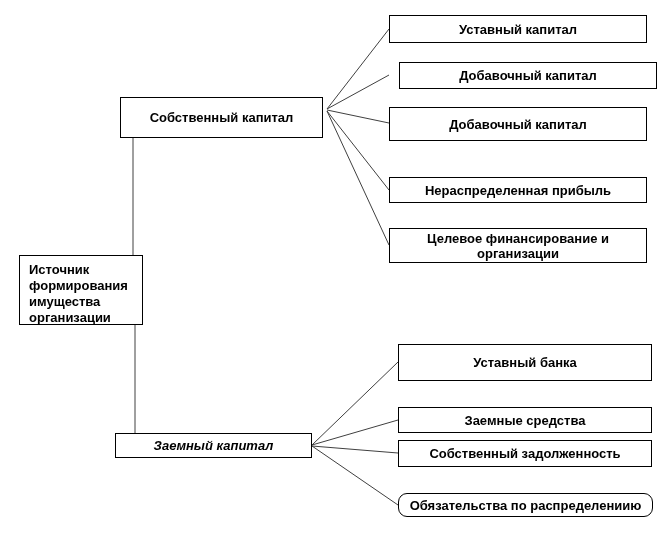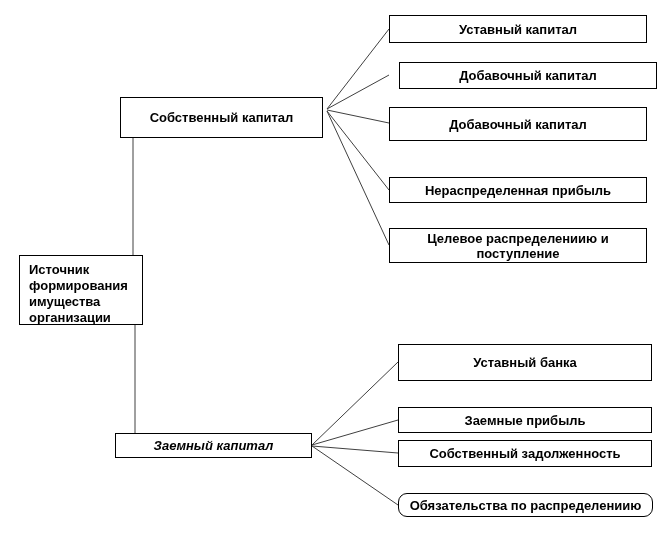--- a/index.html
+++ b/index.html
@@ -76,23 +76,23 @@
   <div class="box" style="left:115px; top:433px; width:197px; height:25px;font-style:italic;">Заемный капитал</div>
 
   <div class="box" style="left:389px; top:15px; width:258px; height:28px;">Уставный капитал</div>
 
   <div class="box" style="left:389px; top:62px; width:258px; height:27px;margin-left:10px;">Добавочный капитал</div>
 
   <div class="box" style="left:389px; top:107px; width:258px; height:34px;">Добавочный капитал</div>
 
   <div class="box" style="left:389px; top:177px; width:258px; height:26px;">Нераспределенная прибыль</div>
 
-  <div class="box" style="left:389px; top:228px; width:258px; height:35px;">Целевое распределениию и поступление</div>
+  <div class="box" style="left:389px; top:228px; width:258px; height:35px;">Целевое финансирование и организации</div>
 
   <div class="box" style="left:398px; top:344px; width:254px; height:37px;">Уставный банка</div>
 
-  <div class="box" style="left:398px; top:407px; width:254px; height:26px;">Заемные прибыль</div>
+  <div class="box" style="left:398px; top:407px; width:254px; height:26px;">Заемные средства</div>
 
   <div class="box" style="left:398px; top:440px; width:254px; height:27px;">Собственный задолженность</div>
 
   <div class="box" style="left:398px; top:493px; width:255px; height:24px;border-radius:9px;">Обязательства по распределениию</div>
 
 </div>
 
 </body></html>

